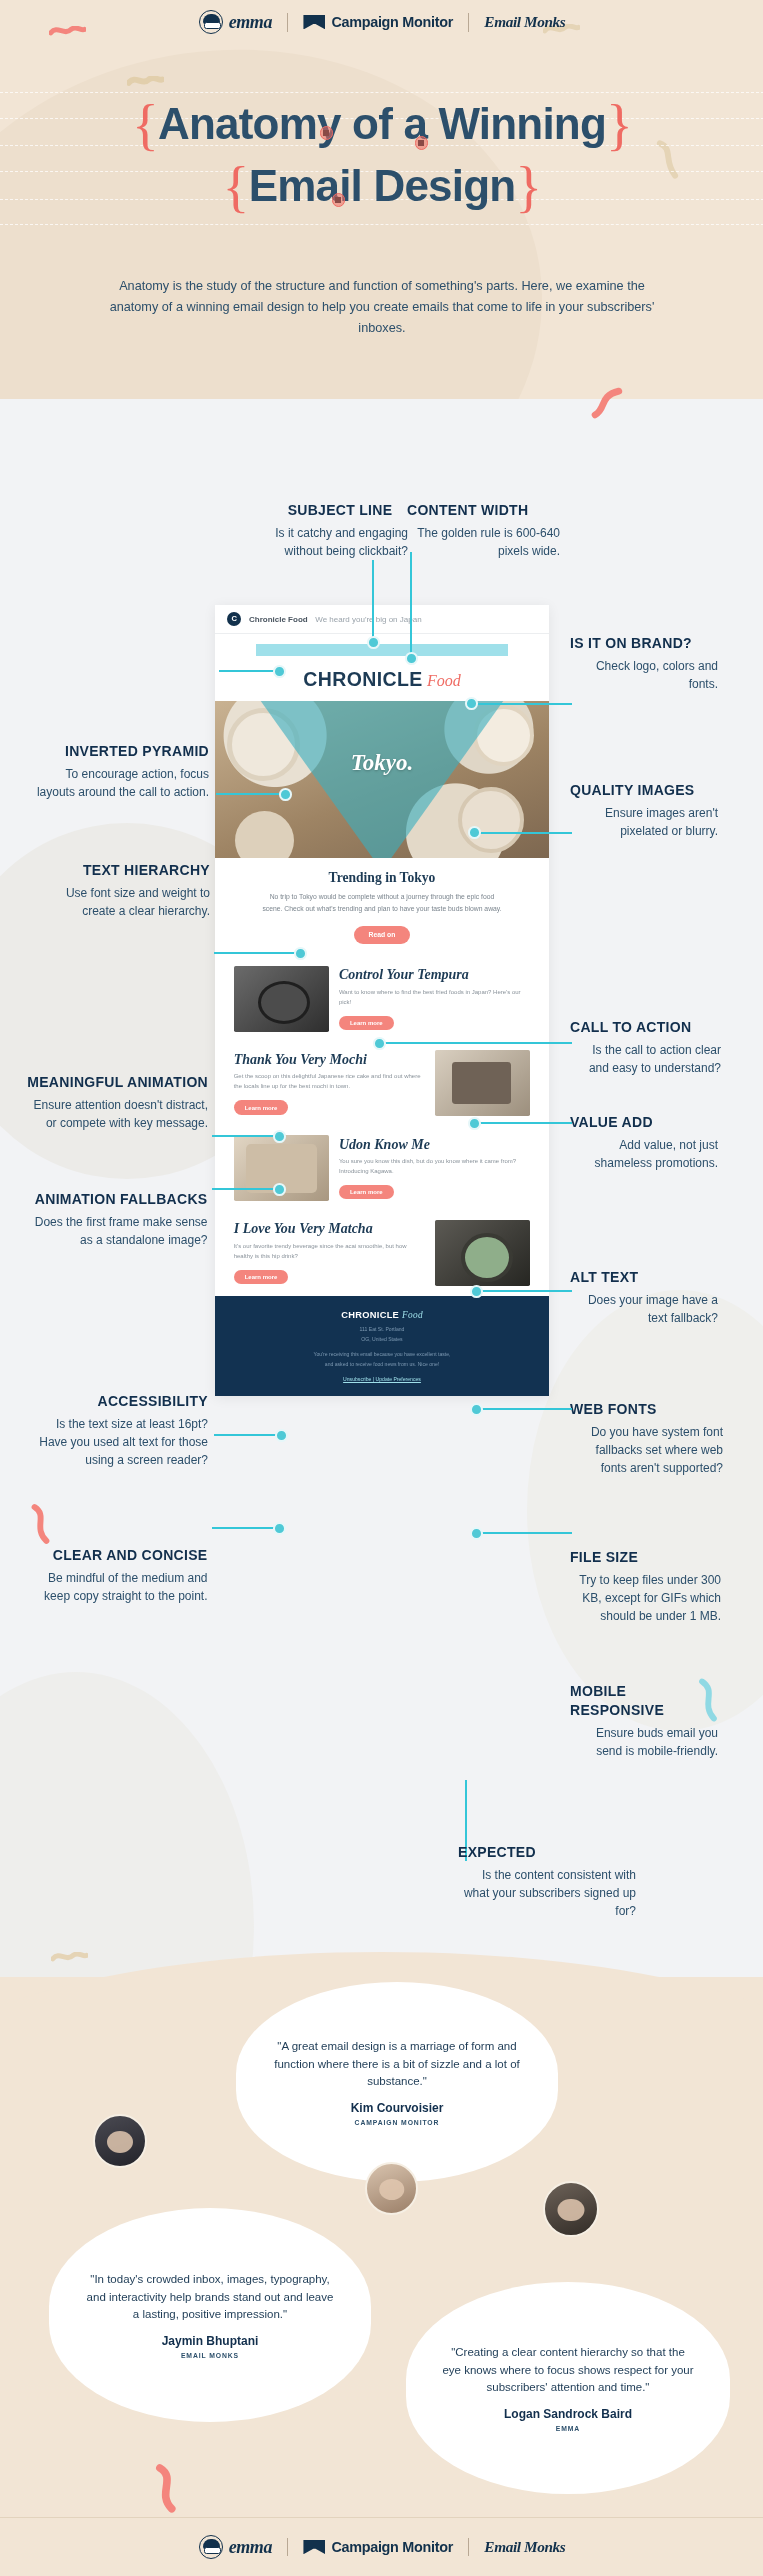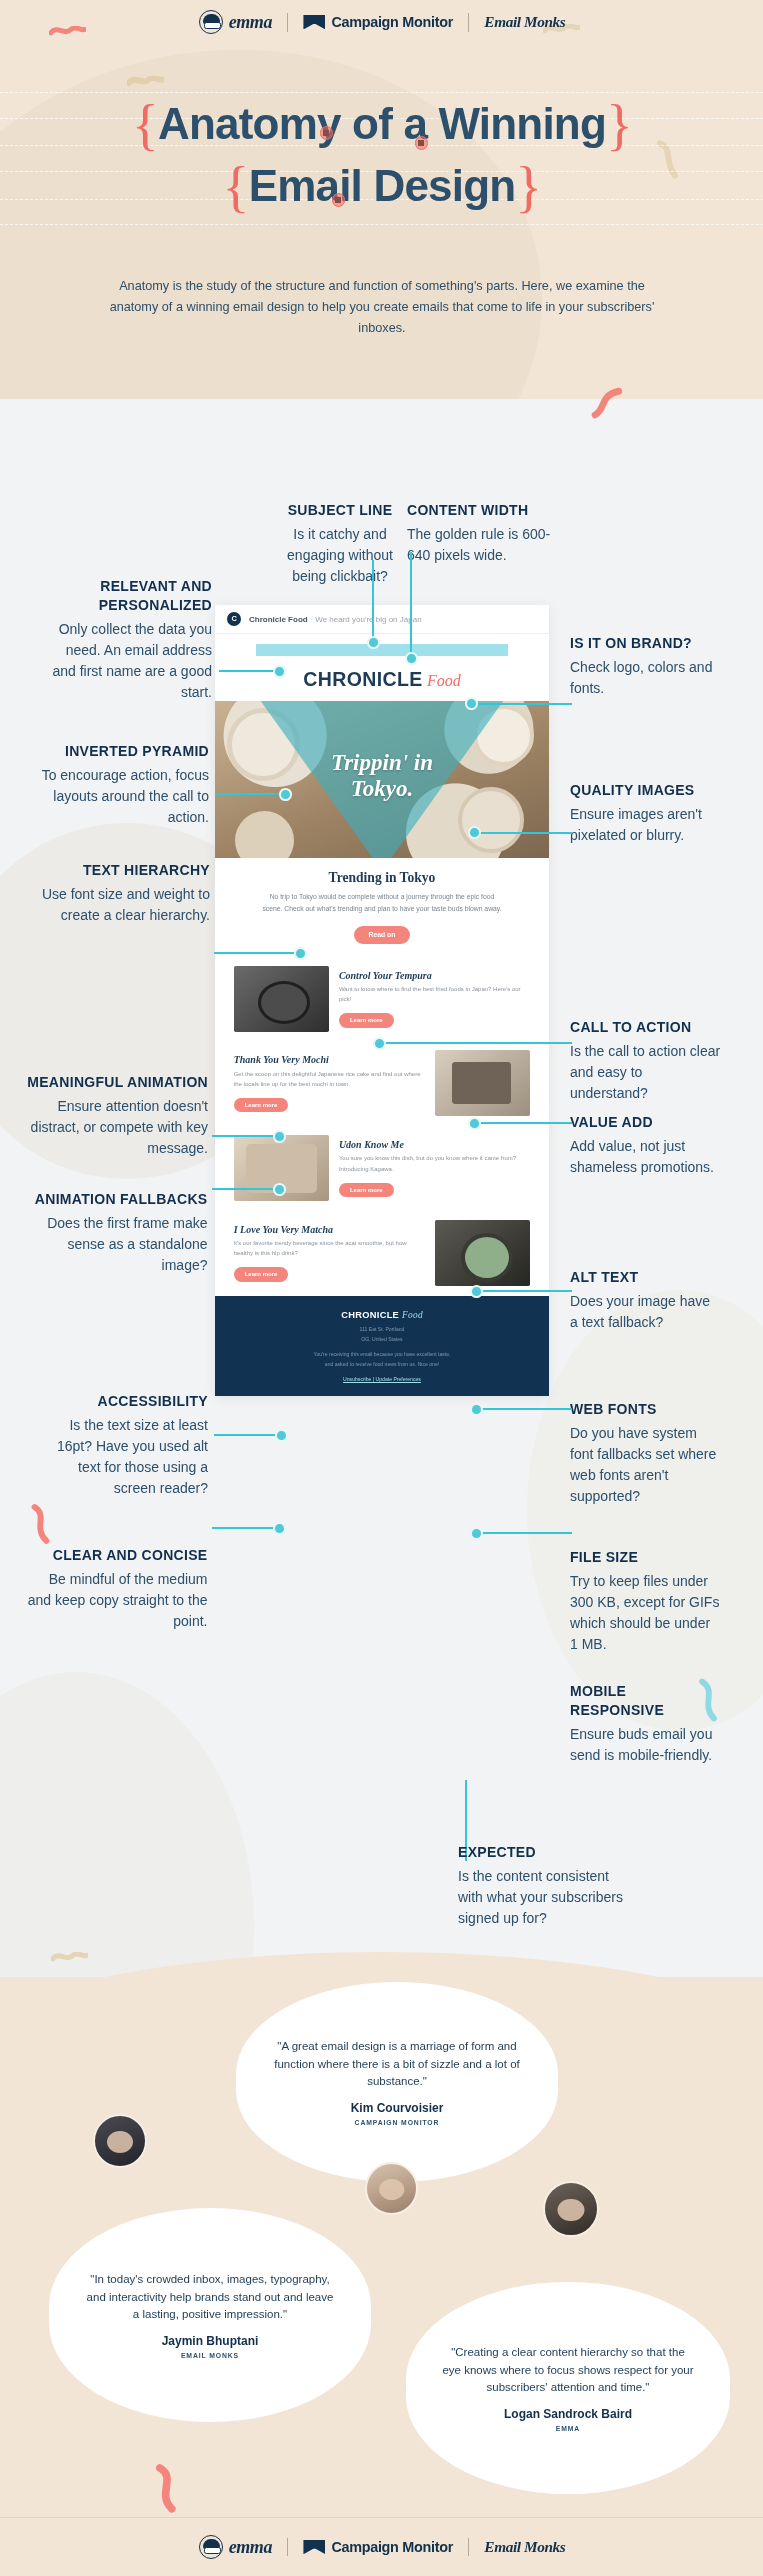--- a/index.html
+++ b/index.html
@@ -140,33 +140,33 @@
   .row .thumb { width:95px; height:66px; flex:0 0 95px; border-radius:1.7px; overflow:hidden; position:relative; }
   .t1{background:linear-gradient(140deg,#6b6b6b,#2e2e2e);}
   .t1:after{content:"";position:absolute;left:24px;top:15.3px;width:46px;height:37px;border-radius:50%;background:#4c4c4c;border:3.4px solid #1f1f1f;}
   .t2{background:linear-gradient(140deg,#d9cfc0,#9c8f7d);}
   .t2:after{content:"";position:absolute;left:17px;top:12px;width:59px;height:42px;background:#6f6256;border-radius:3.4px;}
   .t3{background:linear-gradient(140deg,#e2d6c4,#b7a territoria);background:linear-gradient(140deg,#e2d6c4,#a89780);}
   .t3:after{content:"";position:absolute;left:12px;top:8.5px;width:71px;height:49px;background:#cdbda6;border-radius:5.1px;}
   .t4{background:linear-gradient(140deg,#5c5a54,#262622);}
   .t4:after{content:"";position:absolute;left:25.5px;top:13.6px;width:44px;height:41px;border-radius:50%;background:#8fae8a;border:4.2px solid #3a3a34;}
   .row .txt { flex:1; }
-  .row .txt h4 { font-size:10px; font-family:"Liberation Serif", serif; font-style:italic; color:#1d3b55; margin-bottom:3.4px; }
+  .row .txt h4 { font-size:14px; font-family:"Liberation Serif", serif; font-style:italic; color:#1d3b55; margin-bottom:3.4px; }
   .row .txt p { font-size:6px; line-height:1.7; color:#8a939b; margin-bottom:6px; }
 
   .email-footer { background:#123251; padding:14.4px 17px 13.6px; text-align:center; }
   .email-footer .f1 { color:#fff; font-size:9.3px; font-weight:700; letter-spacing:0.3px; }
   .email-footer .f1 .accent { color:#9fe0ea; font-style:italic; font-family:"Liberation Serif", serif; font-weight:400; }
   .email-footer .f2 { color:#7e9ab3; font-size:5.1px; line-height:1.8; margin-top:5.1px; }
   .email-footer .f3 { color:#9fe0ea; font-size:5.1px; margin-top:7.6px; text-decoration:underline; }
 
   
   .callout { position:absolute; width:161px; }
   .callout .ct { font-size:14px; font-weight:700; letter-spacing:0.3px; color:#122f4d; line-height:1.35; margin-bottom:4.2px; text-transform:uppercase; }
-  .callout .cb { font-size:14px; line-height:1.5; color:#2c4f6b; }
+  .callout .cb { font-size:12px; line-height:1.5; color:#2c4f6b;text-align:right; }
   .callout.left { text-align:right; }
   .callout.right { text-align:left; }
 
   .leader { position:absolute; background:#34c6d8; height:1.7px; }
   .leader.v { width:1.7px; height:auto; }
   .node { position:absolute; width:12.7px; height:12.7px; border-radius:50%; background:#4fc9d6; border:2.5px solid #e6f7f9; }
 
   
   .quote {
     position:absolute; background:#fff; border-radius:50%/46%;
@@ -304,21 +304,20 @@
     </div>
 
     <div class="hero">
       <div class="hero-photo"></div>
       <div class="hero-bowl b1"></div>
       <div class="hero-bowl b2"></div>
       <div class="hero-bowl b3"></div>
       <div class="hero-bowl b4"></div>
       <div class="pyramid"></div>
       <div class="hero-title">
-        <div>Trippin' in</div>
         <div>Tokyo.</div>
       </div>
     </div>
 
     <div class="sec-head">Trending in Tokyo</div>
     <div class="sec-copy">No trip to Tokyo would be complete without a journey through the epic food scene. Check out what's trending and plan to have your taste buds blown away.</div>
     <div class="btn-row">
       <span class="pill">Read on</span>
     </div>
 
@@ -382,24 +381,20 @@
   <div class="leader v" style="left:372px;top:560px;height:81px"></div>
   <div class="node" style="left:367px;top:636px"></div>
 
   <div class="callout right" style="left:407px;top:501px;width:153px">
     <div class="ct">CONTENT WIDTH</div>
     <div class="cb">The golden rule is 600-640 pixels wide.</div>
   </div>
   <div class="leader v" style="left:410px;top:552px;height:106px"></div>
   <div class="node" style="left:405px;top:652px"></div>
 
-  <div class="callout left" style="left:47px;top:577px;width:165px">
-    <div class="ct">RELEVANT AND PERSONALIZED</div>
-    <div class="cb">Only collect the data you need. An email address and first name are a good start.</div>
-  </div>
   <div class="leader" style="left:219px;top:670px;width:59px"></div>
   <div class="node" style="left:273px;top:665px"></div>
 
   <div class="callout right" style="left:570px;top:634px;width:148px">
     <div class="ct">IS IT ON BRAND?</div>
     <div class="cb">Check logo, colors and fonts.</div>
   </div>
   <div class="leader" style="left:472px;top:703px;width:100px"></div>
   <div class="node" style="left:465px;top:697px"></div>
 

